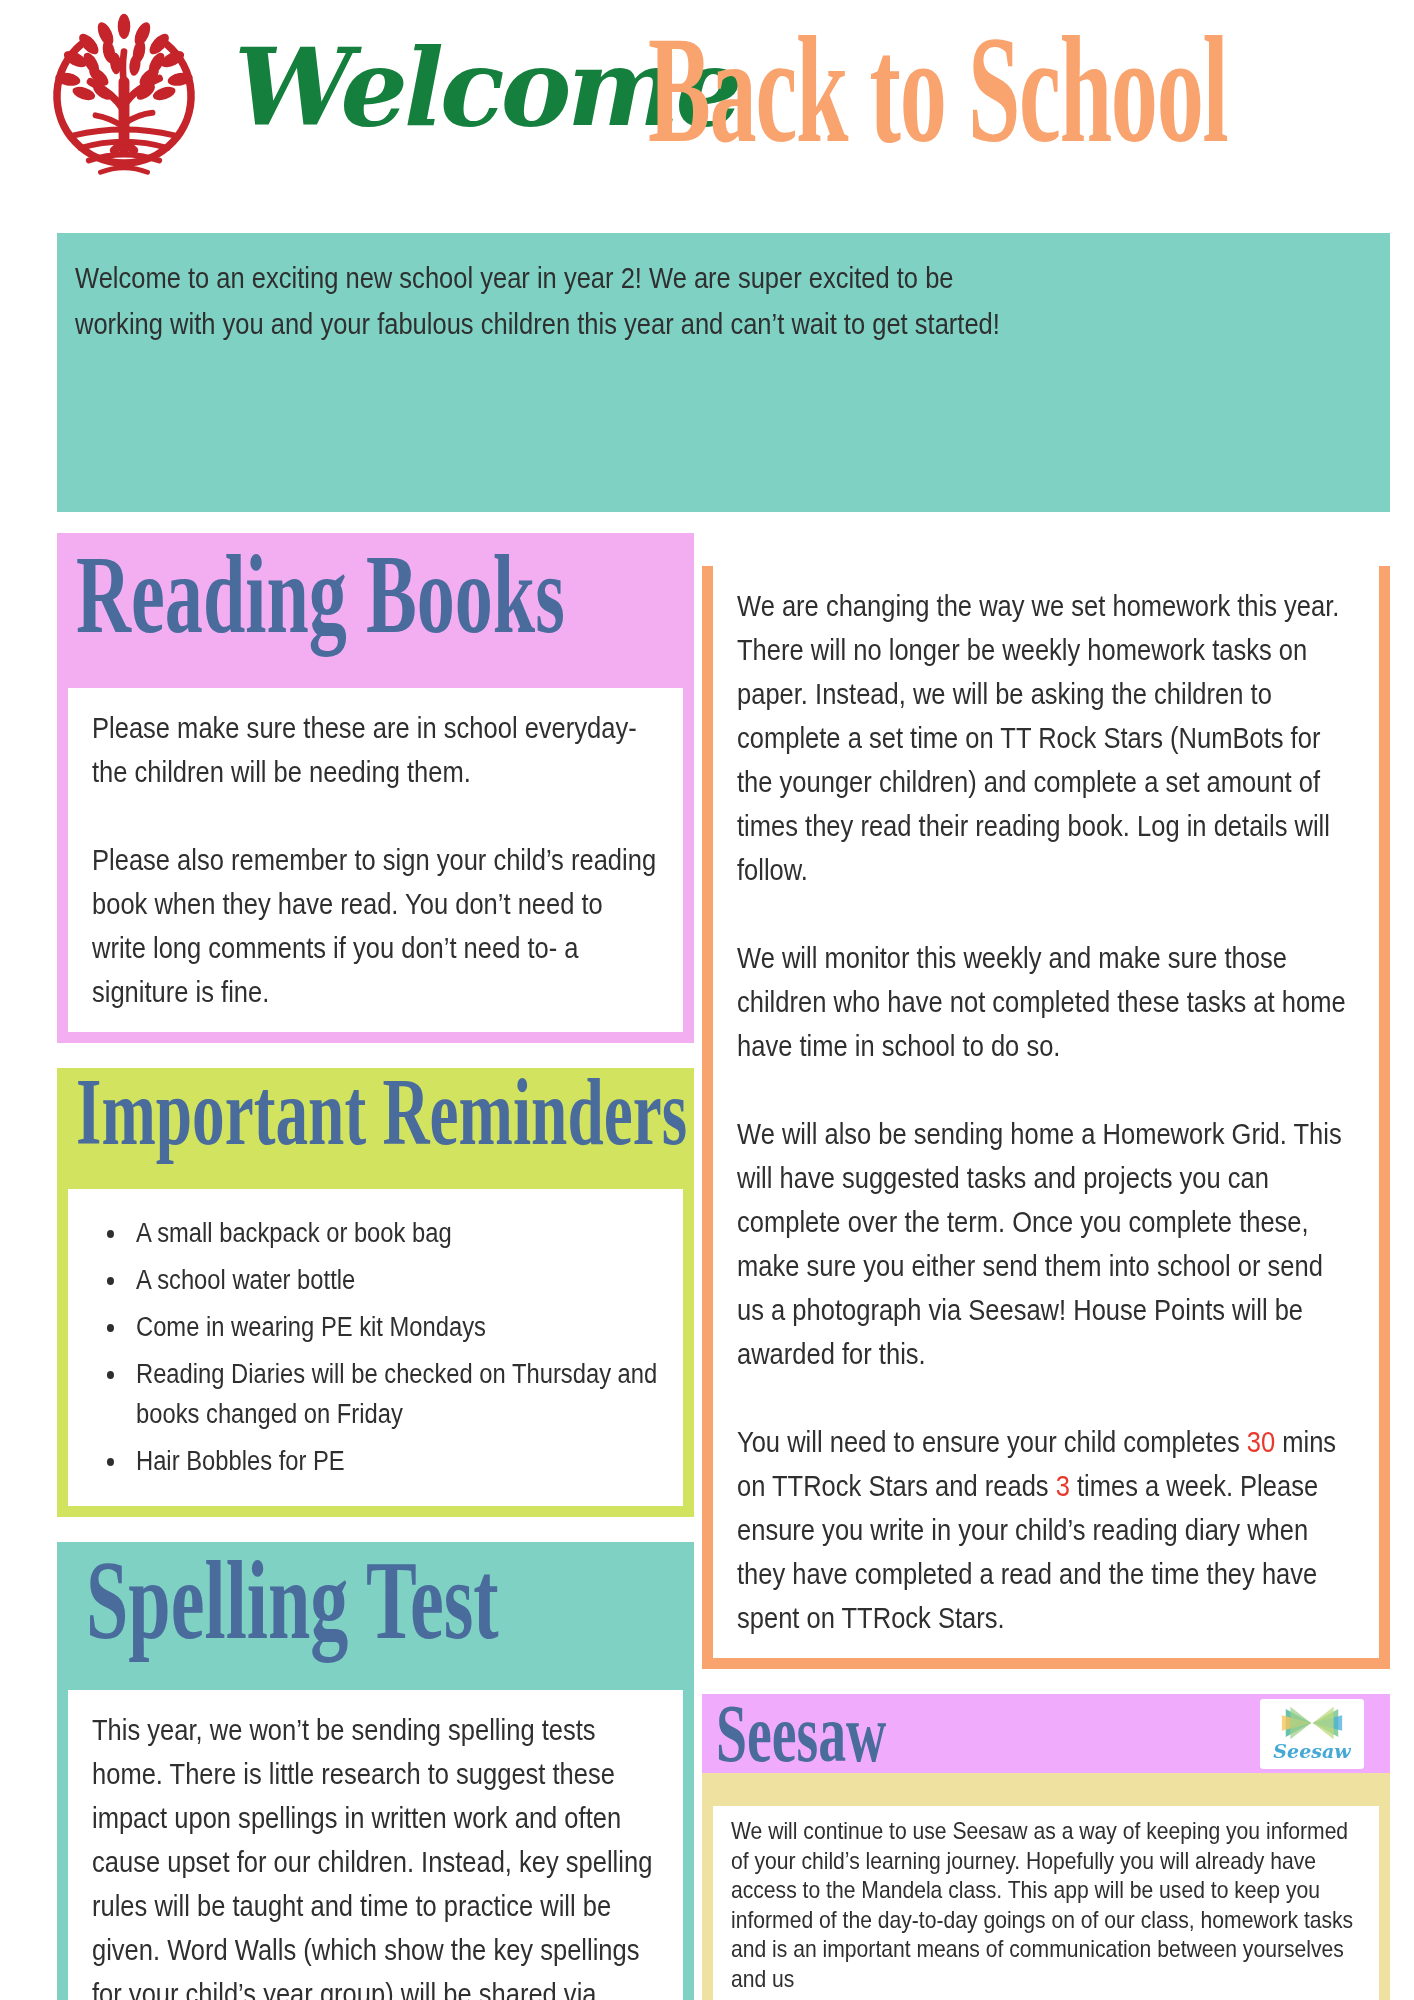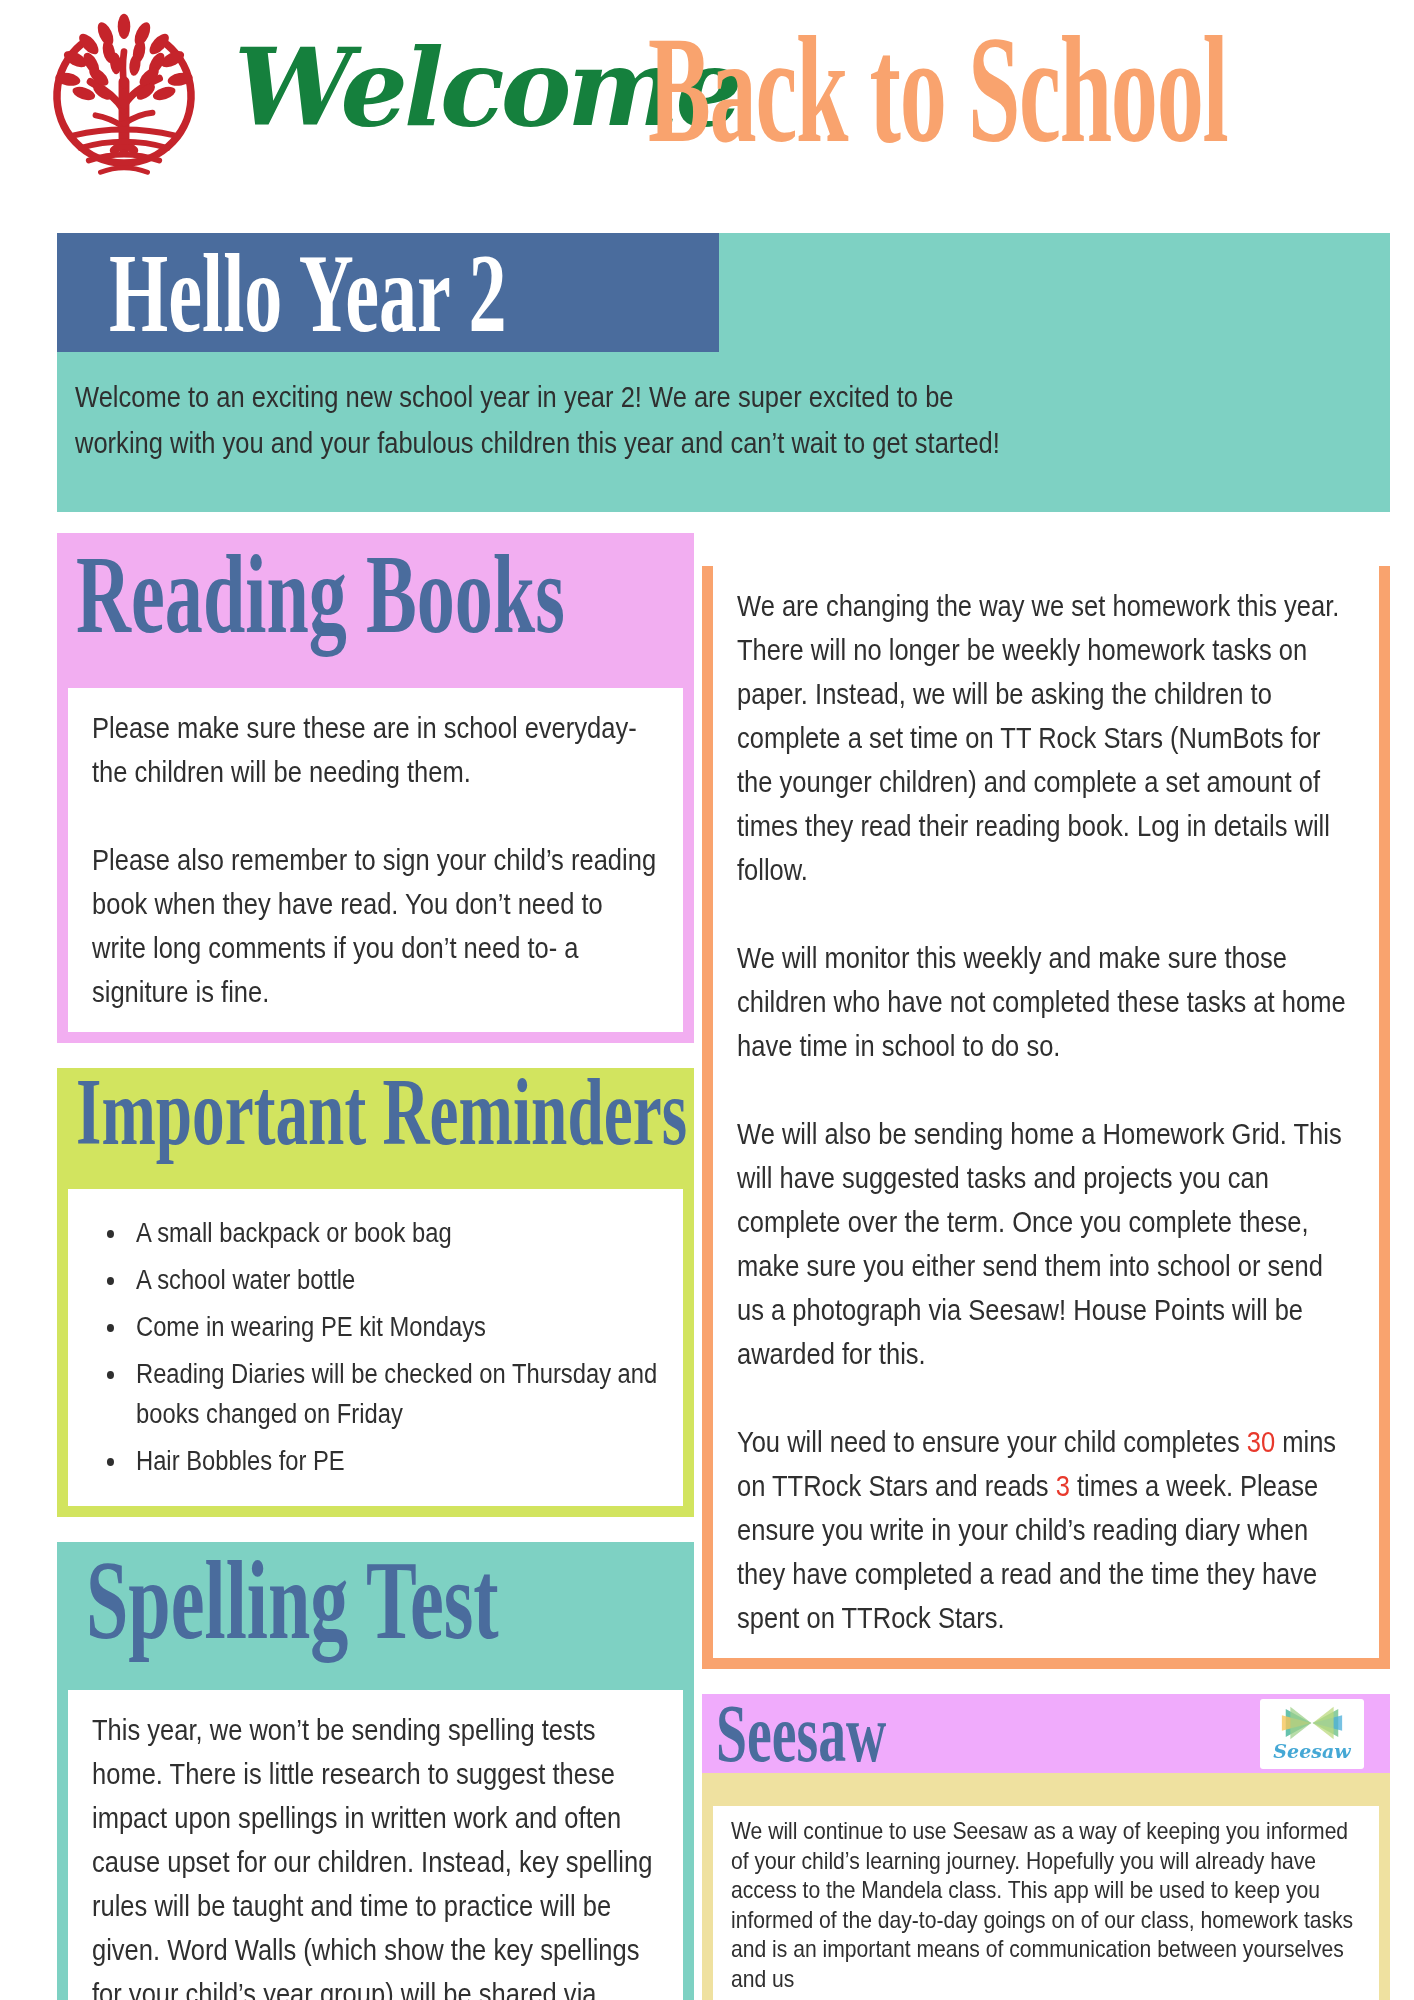--- a/index.html
+++ b/index.html
@@ -141,23 +141,20 @@
         <path d="M72 196 Q100 185 128 196" stroke-width="6"></path>
       </g>
     </svg>
     <span class="welcome-script">Welcome</span>
     <span class="bts">Back to School</span>
   </header>
 
   <div class="content">
 
     <section class="hello">
-      <div class="hello-titlebox">
-        <h1 class="ctitle">Hello Year 2</h1>
-      </div>
       <div class="hello-text-wrap">
         <p class="hello-text">Welcome to an exciting new school year in year 2! We are super excited to be working with you and your fabulous children this year and can’t wait to get started!</p>
       </div>
     </section>
 
     <div class="columns">
 
       <div class="col-left">
 
         <section class="card pink">

